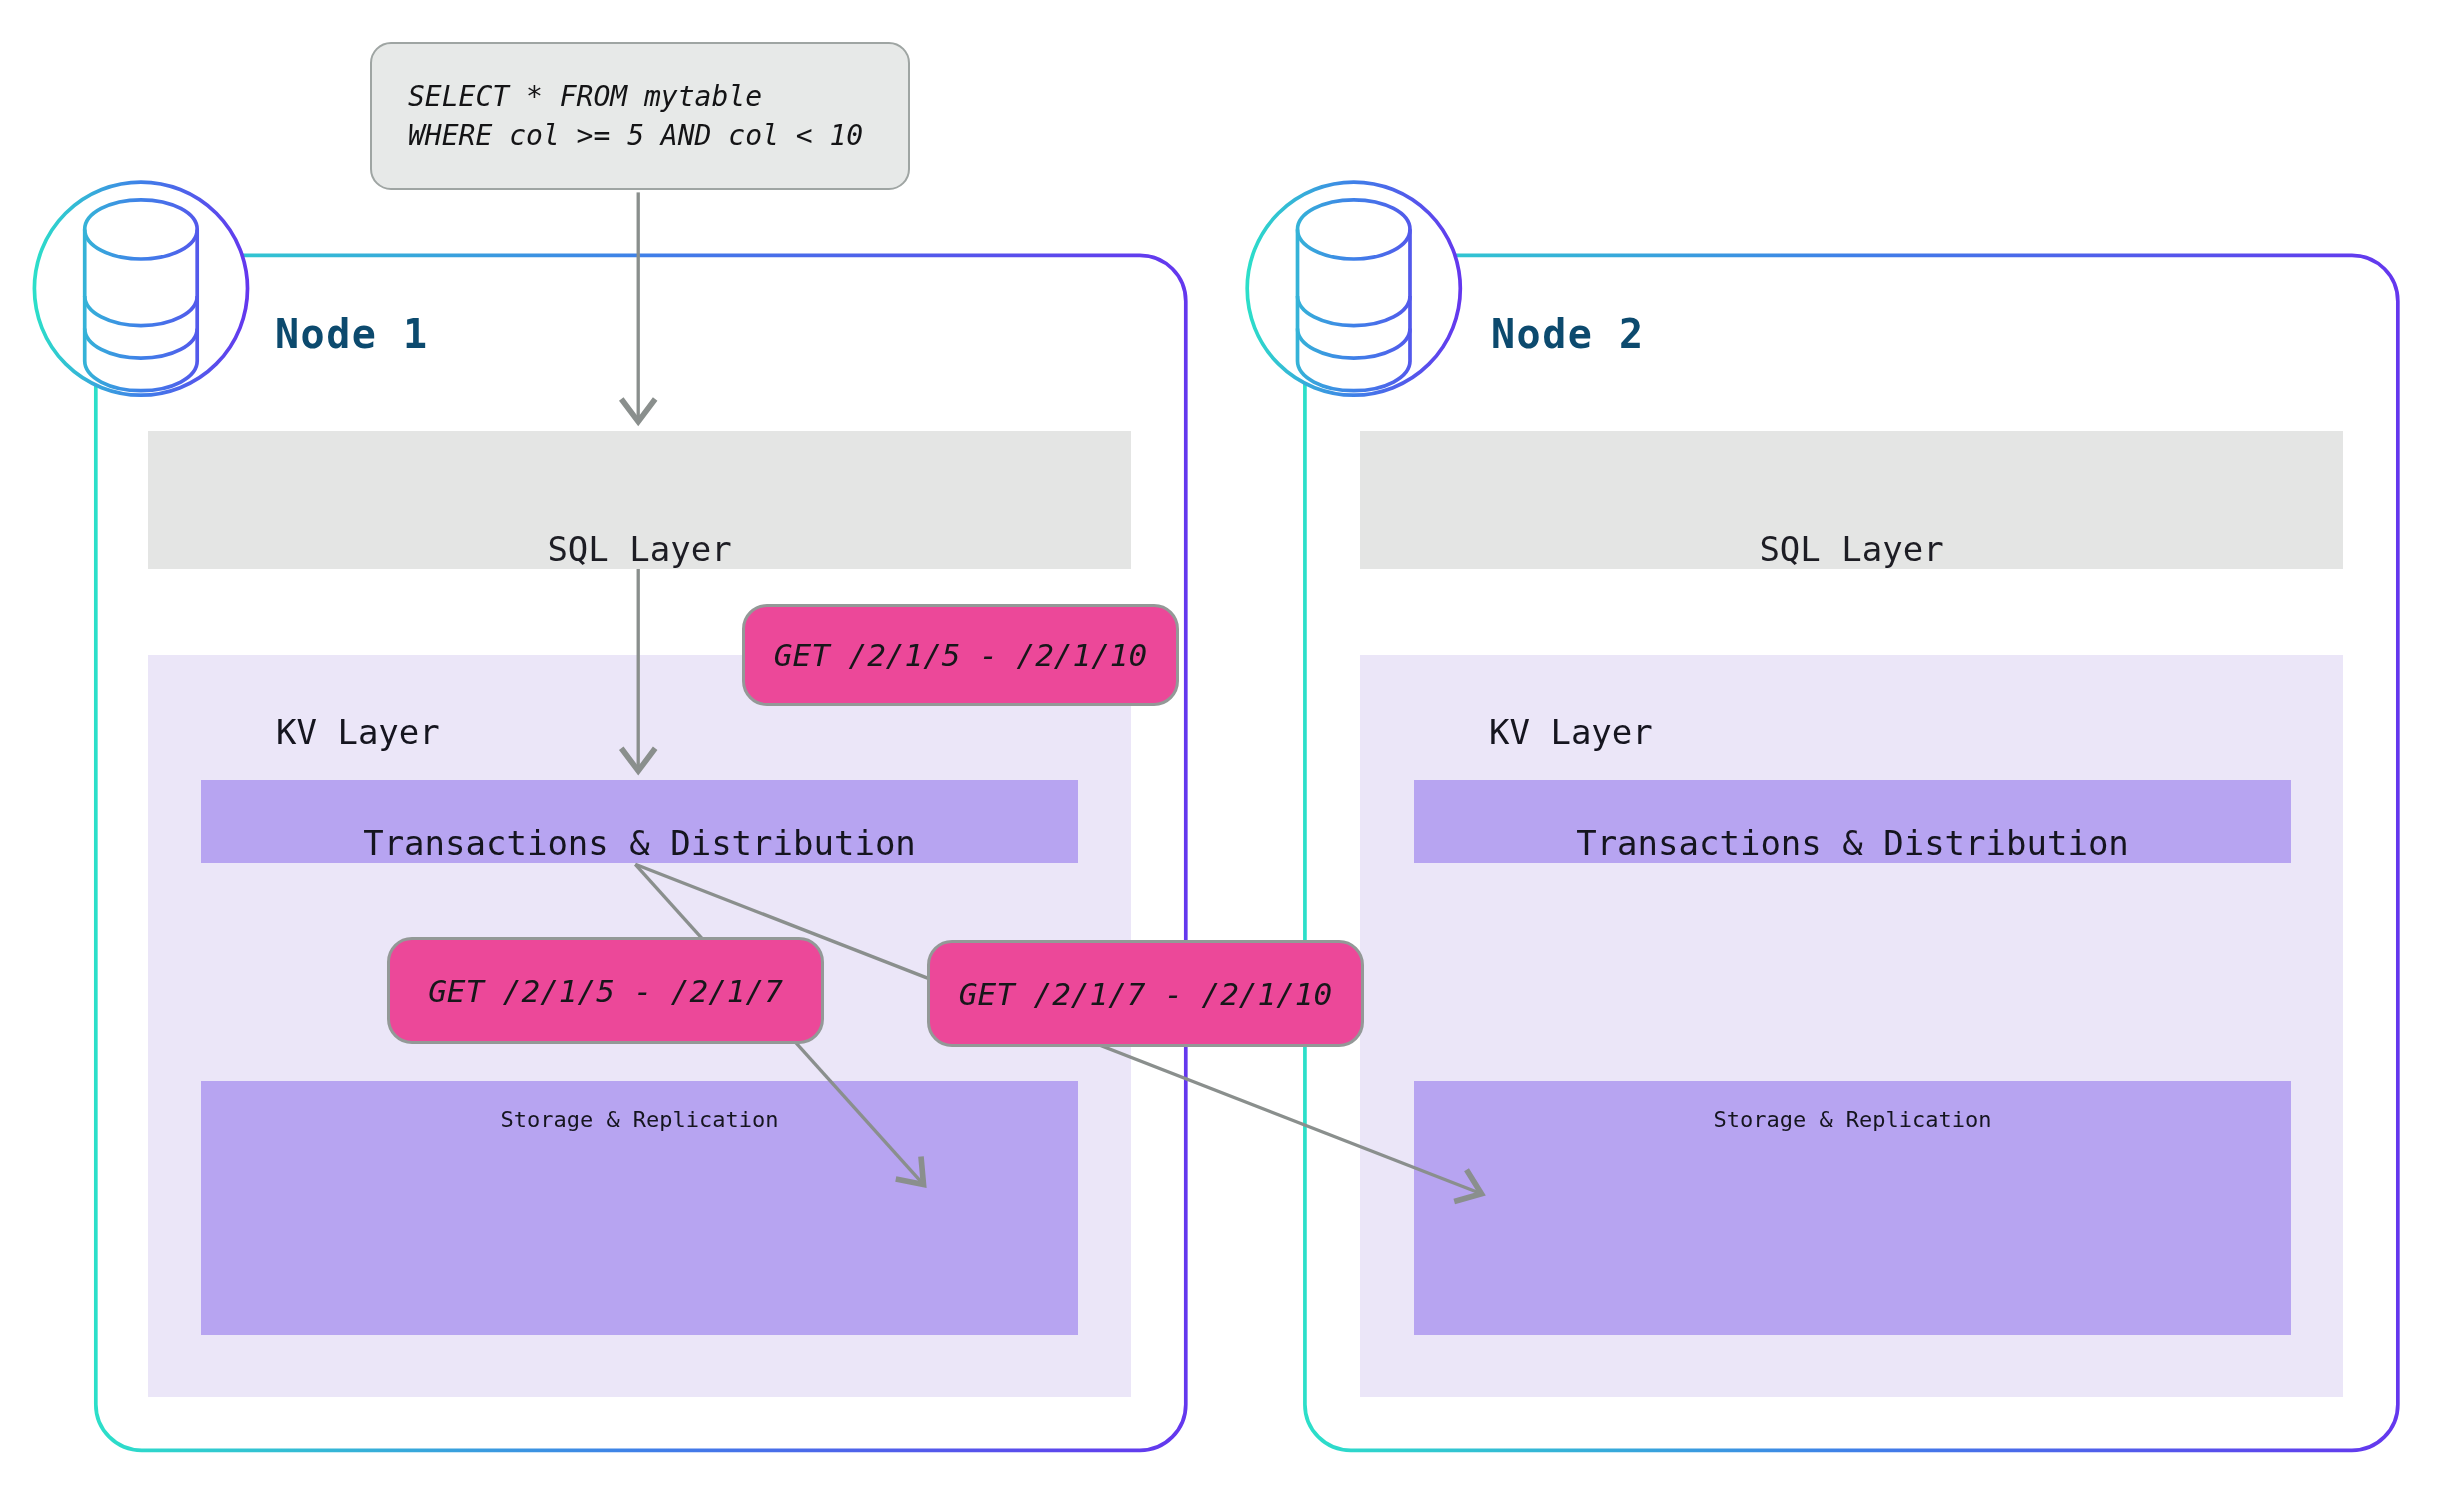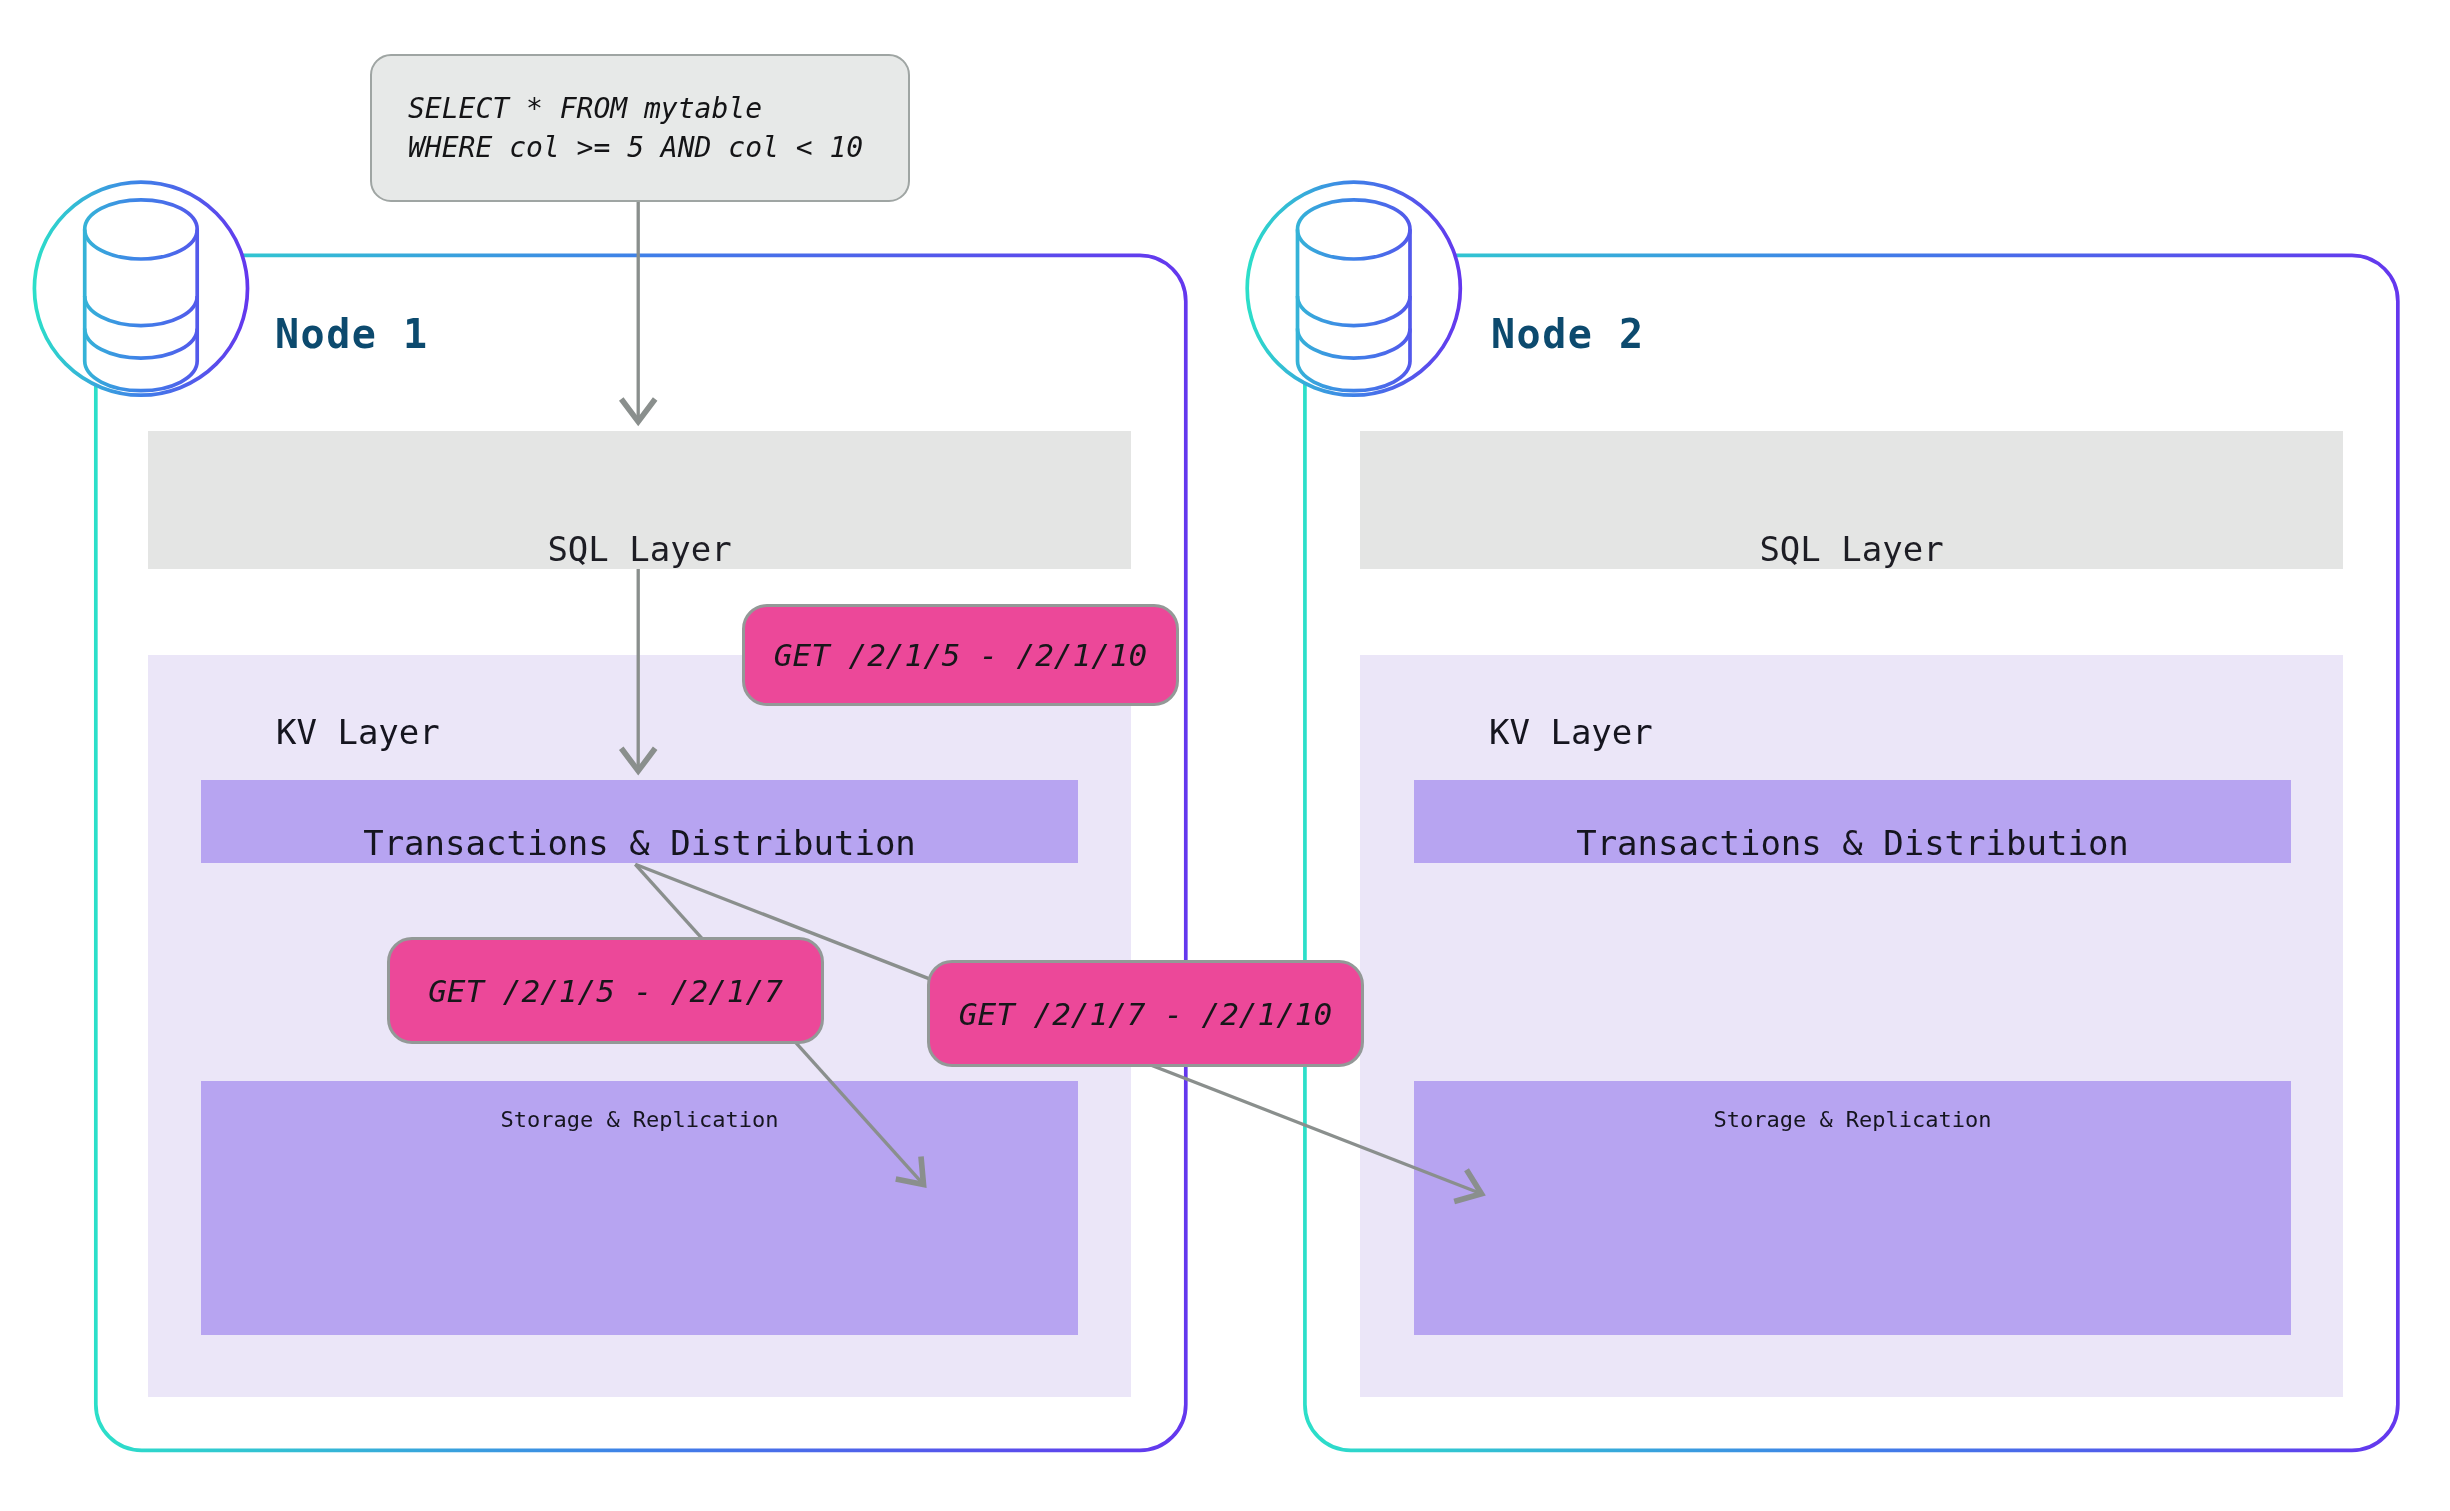--- a/index.html
+++ b/index.html
@@ -146,25 +146,25 @@
       <marker id="vhead" markerUnits="userSpaceOnUse" markerWidth="48" markerHeight="56" viewBox="0 0 36 44" refX="27" refY="22" orient="auto">
         <path d="M6,4 L30,22 L6,40" fill="none" stroke="#8a8f8d" stroke-width="6"></path>
       </marker>
     </defs>
     <path d="M862,260 L862,566" stroke="#8a8f8d" stroke-width="4.5" fill="none" marker-end="url(#vhead)"></path>
     <path d="M862,769 L862,1038" stroke="#8a8f8d" stroke-width="4.5" fill="none" marker-end="url(#vhead)"></path>
     <path d="M858,1168 L1245,1598" stroke="#8a8f8d" stroke-width="4.5" fill="none" marker-end="url(#vhead)"></path>
     <path d="M858,1168 L1998,1612" stroke="#8a8f8d" stroke-width="4.5" fill="none" marker-end="url(#vhead)"></path>
   </svg>
 
-  <div class="query-box" style="left:370px;top:42px;width:540px;height:148px;margin-top:12px;">
+  <div class="query-box" style="left:370px;top:42px;width:540px;height:148px;">
     <span>SELECT * FROM mytable</span>
     <span>WHERE col &gt;= 5 AND col &lt; 10</span>
   </div>
 
   <div class="callout" style="left:742px;top:604px;width:431px;height:96px;">GET /2/1/5 - /2/1/10</div>
 
   <div class="callout" style="left:387px;top:937px;width:431px;height:101px;">GET /2/1/5 - /2/1/7</div>
 
-  <div class="callout" style="left:927px;top:940px;width:431px;height:101px;margin-top:20px;">GET /2/1/7 - /2/1/10</div>
+  <div class="callout" style="left:927px;top:940px;width:431px;height:101px;">GET /2/1/7 - /2/1/10</div>
 
 </div>
 
 
 </body></html>

